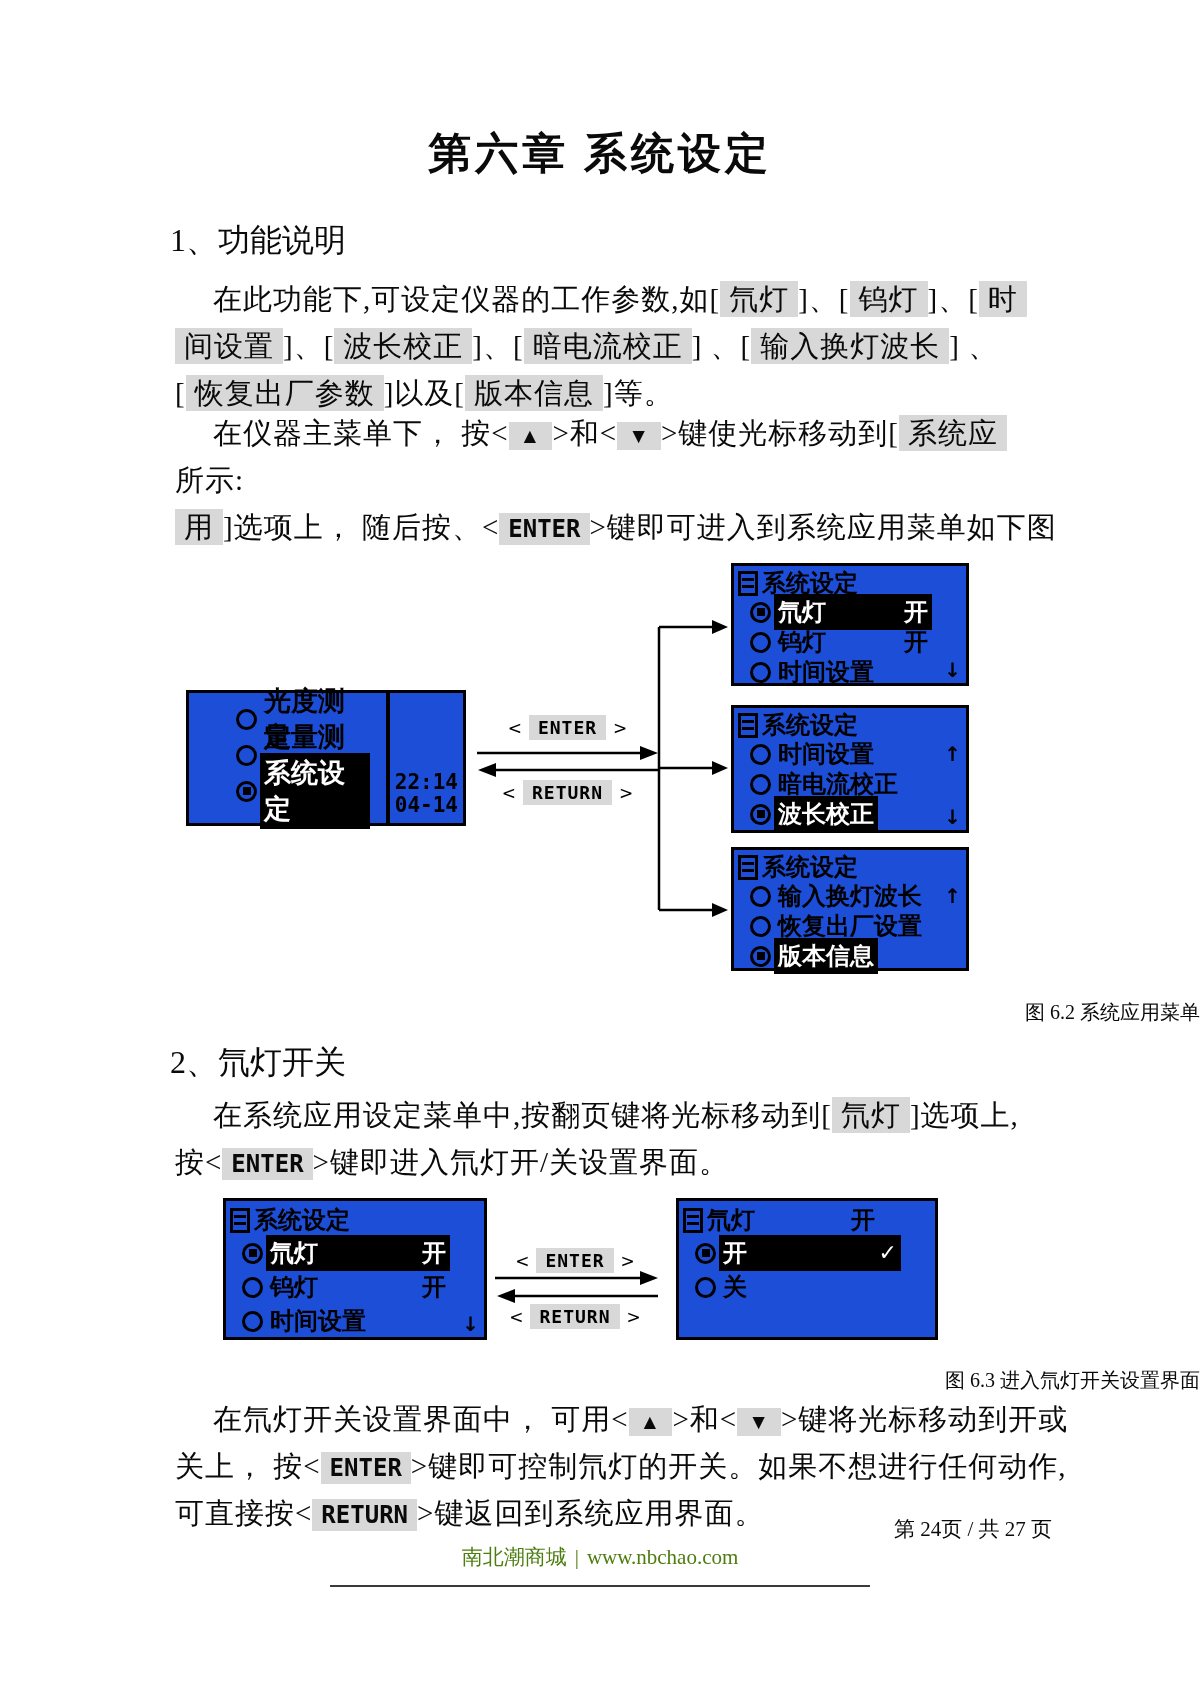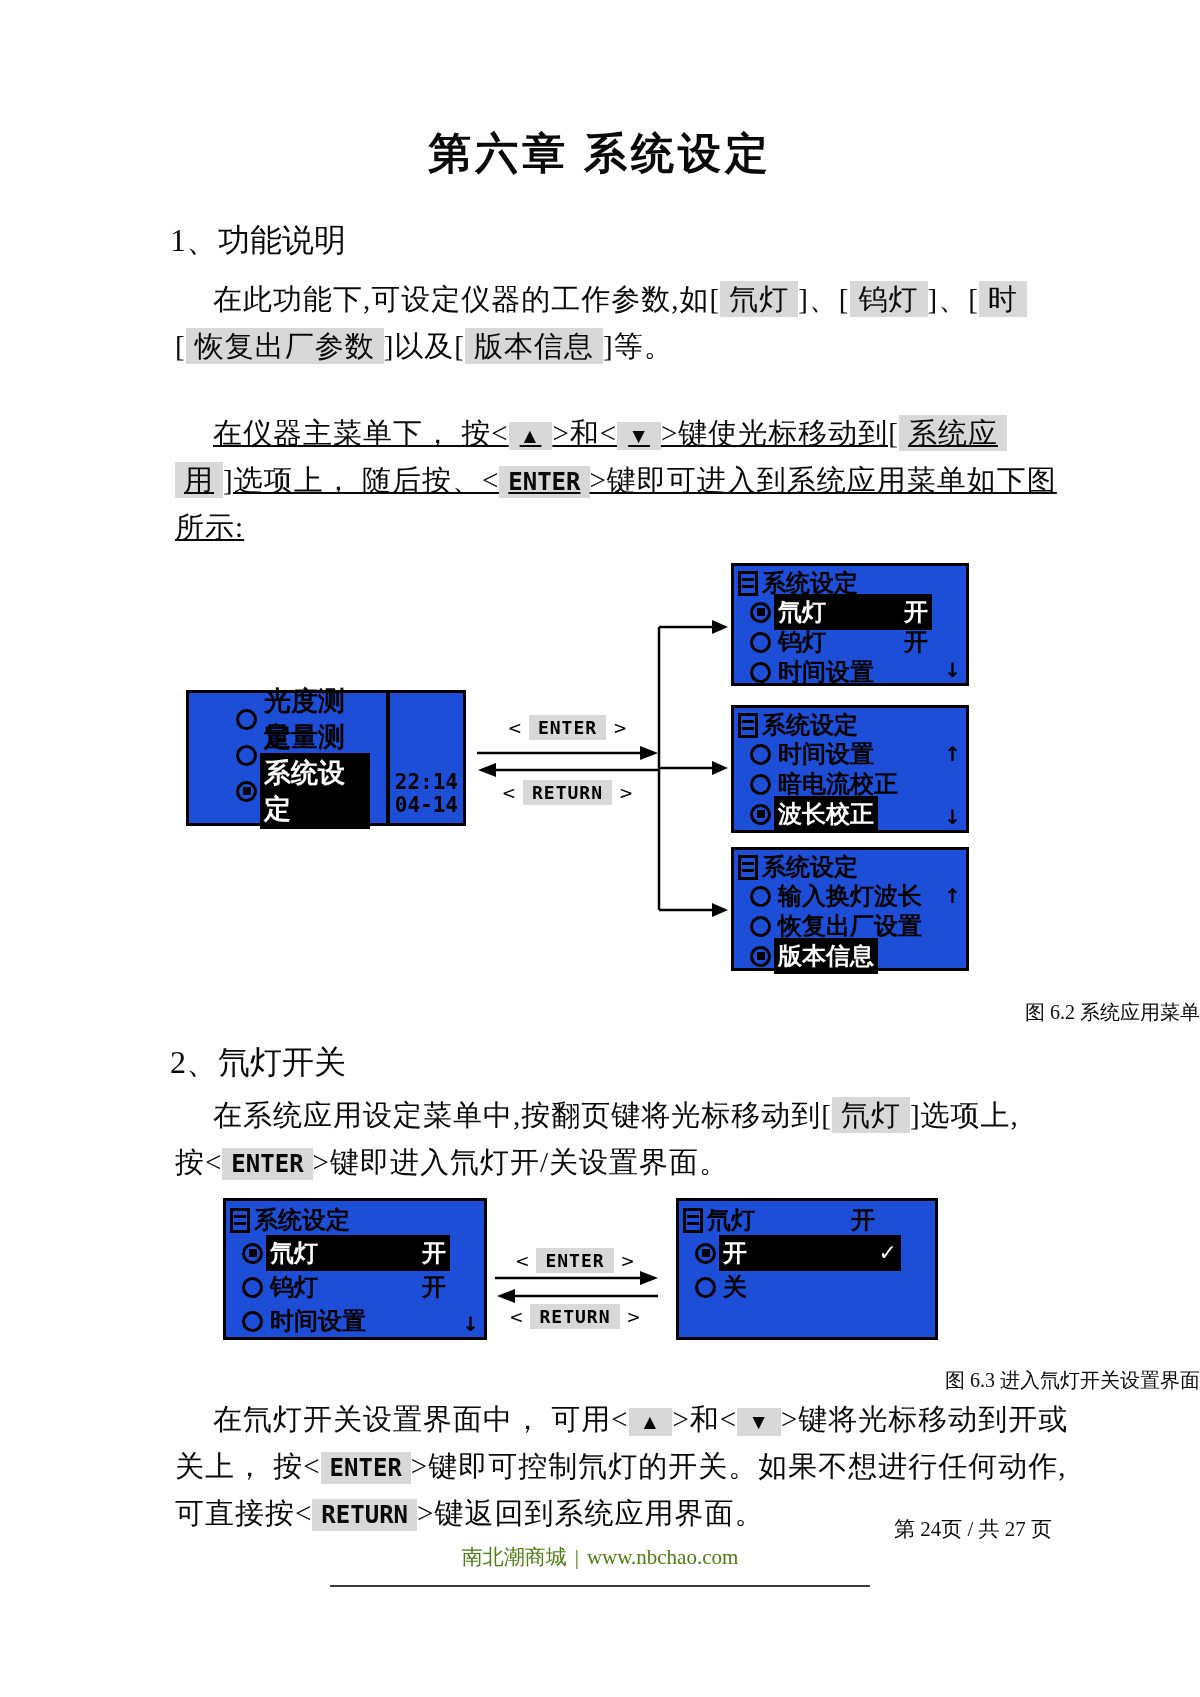--- a/index.html
+++ b/index.html
@@ -7,21 +7,21 @@
         font-family:"Liberation Serif",serif;color:#0a0a0a;overflow:hidden;}
 
   
   .title{position:absolute;top:126px;left:0;width:100%;text-align:center;
          font-size:43px;line-height:56px;font-weight:700;letter-spacing:4px;}
   .h{position:absolute;left:170px;font-size:32px;line-height:32px;}
   .sec1{top:224px;} .sec2{top:1046px;}
   .para{position:absolute;left:175px;width:880px;font-size:29px;letter-spacing:1px;}
   .tline{line-height:47px;height:47px;white-space:pre;}
   .tline.indent{padding-left:38px;}
-  .p1{top:276px;} .p2{top:410px;text-decoration:underline;} .p3{top:1092px;} .p4{top:1396px;}
+  .p1{top:276px;} .p2{top:410px;} .p3{top:1092px;} .p4{top:1396px;}
   .hl{background:#d8d8d8;padding:2px 9px;}
   .key{font-family:"DejaVu Sans Mono",monospace;font-weight:700;font-size:24px;letter-spacing:0;}
   .tri{font-size:21px;padding:2px 11px;}
   .caption{position:absolute;left:0;width:100%;text-align:right;font-size:20px;line-height:28px;}
   .pagenum{position:absolute;top:1514px;left:0;right:148px;text-align:right;font-size:21px;line-height:30px;}
   .footer{position:absolute;top:1543px;left:0;width:100%;text-align:center;font-size:21px;color:#4d7c0f;}
   .footer .fsep{padding:0 8px;}
   .frule{position:absolute;top:1585px;left:330px;width:540px;border-top:2px solid #3a3a3a;}
 
   
@@ -69,26 +69,27 @@
 <body>
 
 <div class="page">
 
   <div class="title">第六章 系统设定</div>
 
   <div class="h sec1">1、功能说明</div>
 
   <div class="para p1">
       <div class="tline indent"><span>在此功能下,可设定仪器的工作参数,如[</span><span class="hl">氘灯</span><span>]、[</span><span class="hl">钨灯</span><span>]、[</span><span class="hl">时</span></div>
+      <div class="tline"><span class="hl">间设置</span><span>]、[</span><span class="hl">波长校正</span><span>]、[</span><span class="hl">暗电流校正</span><span>] 、[</span><span class="hl">输入换灯波长</span><span>] 、</span></div>
       <div class="tline"><span>[</span><span class="hl">恢复出厂参数</span><span>]以及[</span><span class="hl">版本信息</span><span>]等。</span></div>
     </div>
   <div class="para p2">
       <div class="tline indent"><span>在仪器主菜单下， 按&lt;</span><span class="hl tri">▲</span><span>&gt;和&lt;</span><span class="hl tri">▼</span><span>&gt;键使光标移动到[</span><span class="hl">系统应</span></div>
+      <div class="tline"><span>所示:</span></div>
       <div class="tline"><span class="hl">用</span><span>]选项上， 随后按、&lt;</span><span class="hl key">ENTER</span><span>&gt;键即可进入到系统应用菜单如下图</span></div>
-      <div class="tline"><span>所示:</span></div>
     </div>
 
   <div class="fig fig62">
     <svg class="overlay" width="860" height="455" viewBox="0 0 860 455">
       <line x1="307" y1="213" x2="472" y2="213"></line>
       <polygon points="470,206 488,213 470,220"></polygon>
       <line x1="326" y1="230" x2="489" y2="230"></line>
       <polygon points="326,223 308,230 326,237"></polygon>
       <line x1="489" y1="87" x2="489" y2="370"></line>
       <line x1="489" y1="87" x2="544" y2="87"></line>

